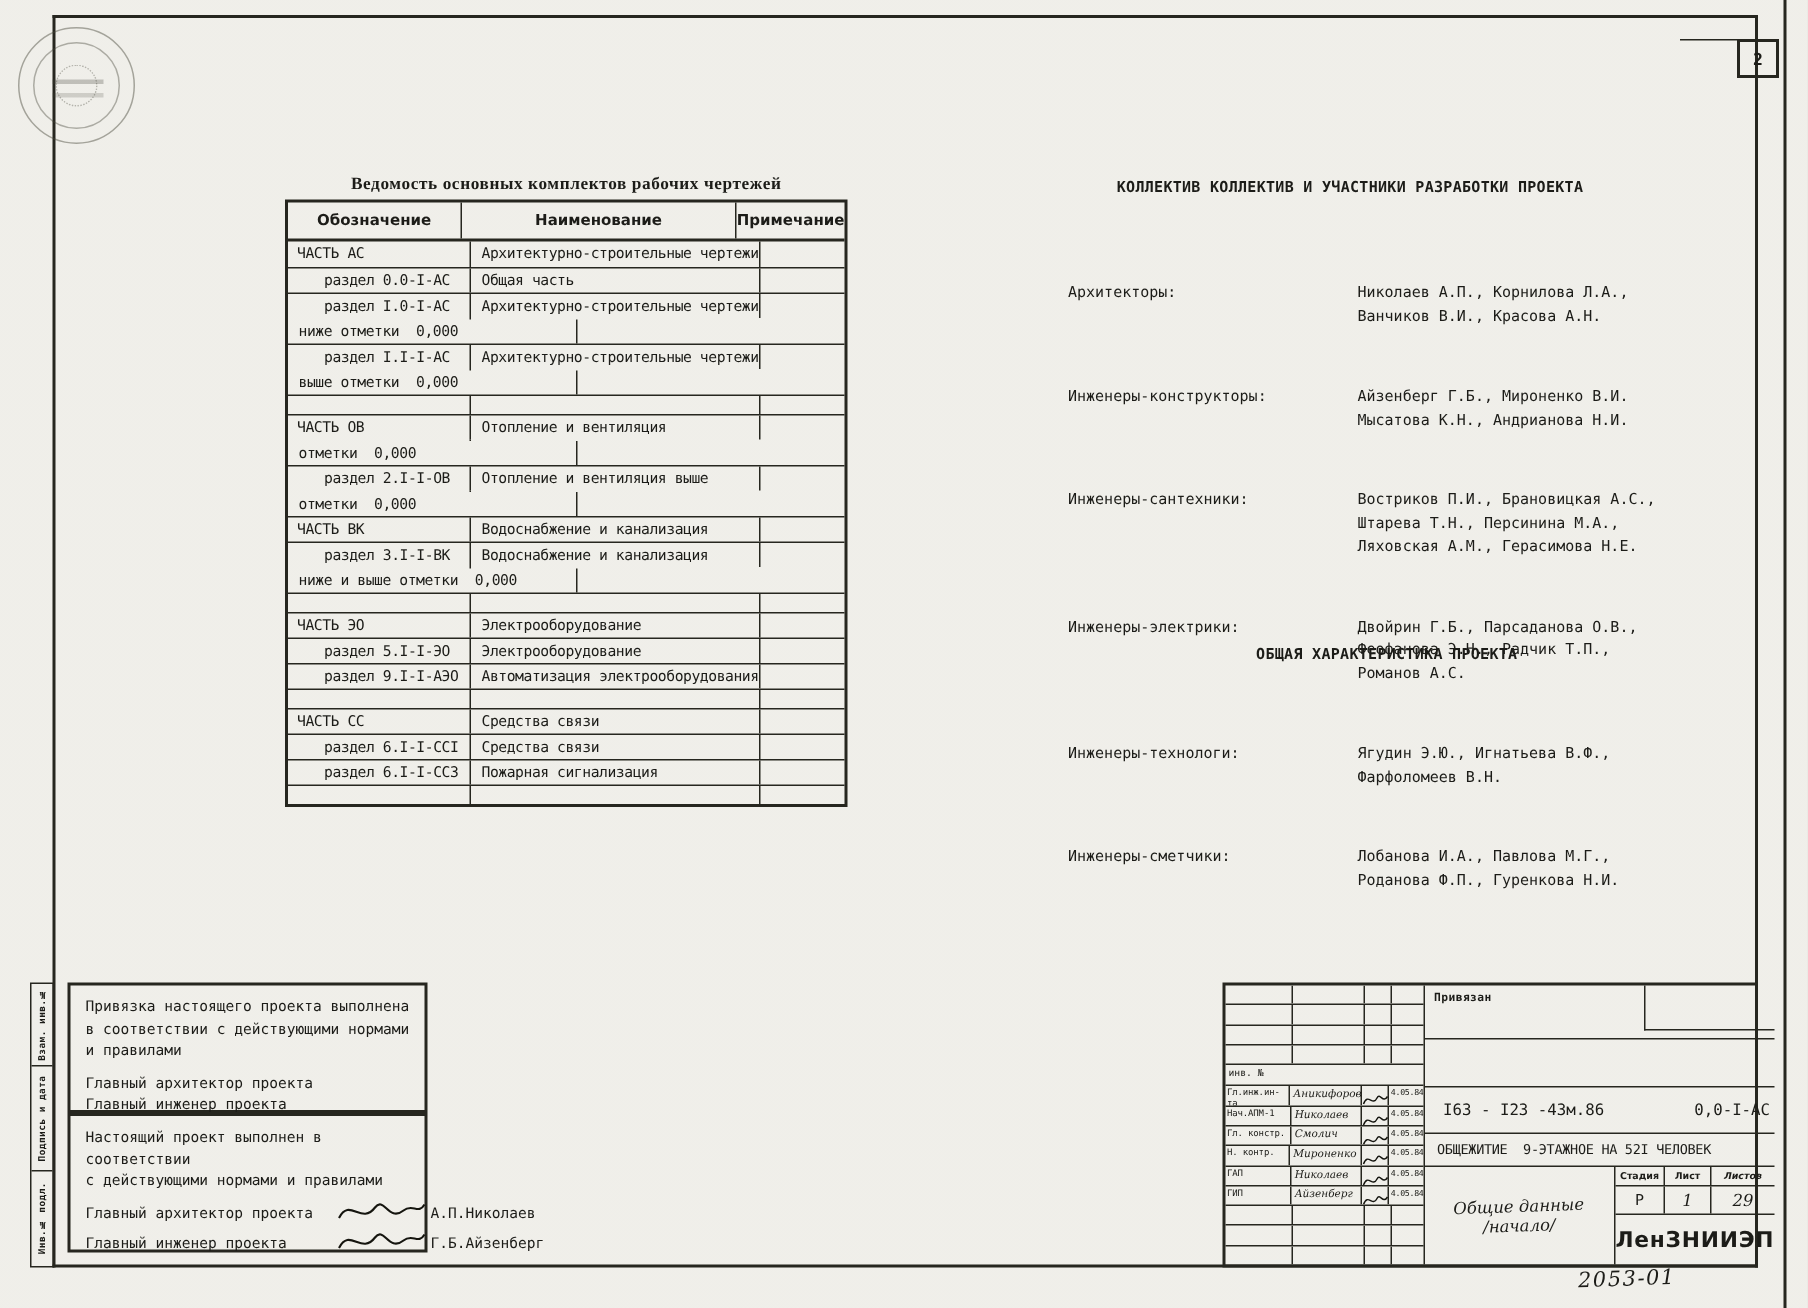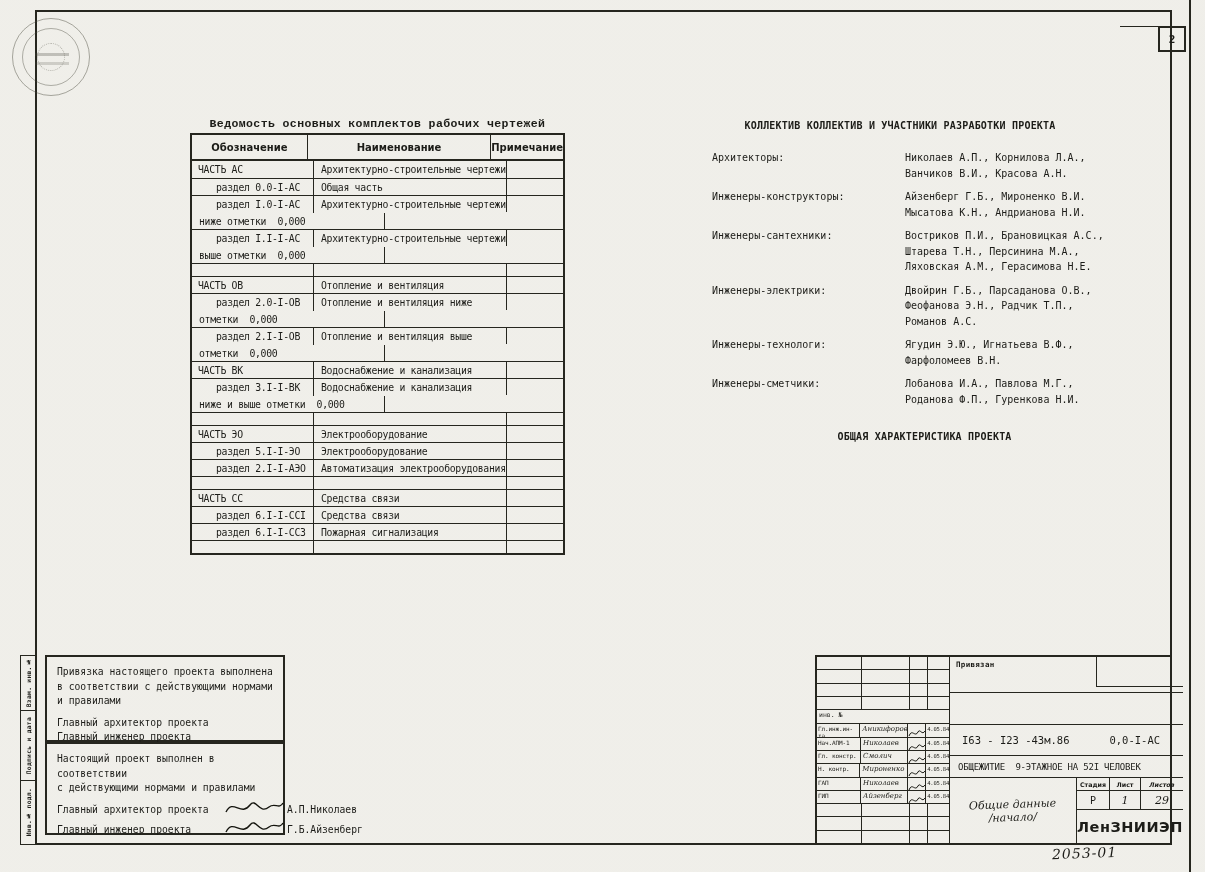--- a/index.html
+++ b/index.html
@@ -18,42 +18,42 @@
   .stamp::after  { content:""; position:absolute; inset:24px; border-radius:50%; border:1px dotted rgba(70,70,58,.35); }
   .stamp .smudge { position:absolute; left:22px; top:34px; width:34px; height:3px;
                    background:rgba(70,70,58,.28); box-shadow:0 9px 0 rgba(70,70,58,.2); }
 
   
   .sheetbox { position:absolute; left:1158px; top:26px; width:28px; height:26px; border:2px solid #26261f;
               display:flex; align-items:center; justify-content:center; font-size:11px; font-weight:bold; }
 
   
   .reg-title { position:absolute; left:190px; top:117px; width:375px; text-align:center;
-               font-family:Liberation Mono, monospace; font-size:11.5px; font-weight:bold; letter-spacing:.4px; }
+               font-family:Liberation Serif, serif; font-size:11.5px; font-weight:bold; letter-spacing:.4px; }
   .reg-table { position:absolute; left:190px; top:133px; width:375px; border:2px solid #26261f; }
   .c1 { width:122px; border-right:1px solid #26261f; height:100%; }
   .c2 { width:193px; border-right:1px solid #26261f; height:100%; white-space:pre; }
   .c3 { flex:1; height:100%; }
   .reg-head { display:flex; height:26px; border-bottom:2px solid #26261f;
               font-family:"DejaVu Sans", sans-serif; font-weight:bold; font-size:10px; }
   .reg-head > div { display:flex; align-items:center; justify-content:center; }
   .reg-row { display:flex; height:17px; font-size:9.8px; letter-spacing:-0.3px; line-height:15px; }
   .reg-row + .reg-row { border-top:1px solid #26261f; }
   .reg-row.cont { border-top:none;flex-direction:column; }
   .reg-row.blank { height:13px; }
   .reg-row .c1 { padding:1px 0 0 6px; }
   .reg-row.sub .c1 { padding-left:24px; }
   .reg-row .c2 { padding:1px 0 0 7px; }
 
   
   .authors { position:absolute; left:712px; top:120px; width:430px; }
   .authors-title { position:absolute; left:-52px; top:0; width:480px; text-align:center;
                    font-size:10px; font-weight:bold; letter-spacing:.2px; }
   .author-groups { position:absolute; left:0; top:30px; width:430px; }
-  .group { display:flex; margin-bottom:8px; font-size:10px; line-height:15.5px; }
+  .group { display:flex; margin-bottom:8px; font-size:10px; line-height:15.5px;margin-top:38px; }
   .group .role { width:193px; flex:none; }
   .group .names { white-space:pre-line; }
 
   
   .chars { position:absolute; left:712px; top:431px; width:425px; font-size:10px; }
   .chars-title { text-align:center; font-weight:bold; margin-bottom:7px; letter-spacing:.2px; }
   .char-line { white-space:pre-wrap; line-height:19px; }
   .char-line.indent { padding-left:40px; }
 
   
@@ -87,21 +87,21 @@
   .ts3 { width:18px; border-right:1px solid #26261f; }
   .ts3 svg { width:18px; height:12px; }
   .ts4 { flex:1; font-size:5.5px; letter-spacing:-.2px; padding:2px 0 0 1px; }
   .tb-row.inv { font-size:6.5px; padding:1px 0 0 2px; }
 
   .tb-main { flex:1; display:flex; flex-direction:column; }
   .tbm-a { height:35px; position:relative; font-size:7.5px; padding:3px 0 0 6px; font-weight:bold; letter-spacing:.3px; }
   .tbm-a .sub { position:absolute; right:0; top:0; width:87px; height:30px;
                 border-left:1px solid #26261f; border-bottom:1px solid #26261f; }
   .tbm-b { height:32px; border-top:1px solid #26261f; }
-  .tbm-c { height:31px; border-top:1px solid #26261f; display:flex; align-items:center; font-size:10.5px; }
+  .tbm-c { height:31px; border-top:1px solid #26261f; display:flex; align-items:center; font-size:10.5px;gap:20px; }
   .code-l { margin-left:12px; white-space:pre; }
   .code-r { margin-left:40px; white-space:pre; }
   .tbm-d { height:22px; border-top:1px solid #26261f; display:flex; align-items:center;
            font-size:9px; padding-left:8px; letter-spacing:-.2px; white-space:pre; }
   .tbm-e { flex:1; border-top:1px solid #26261f; display:flex; }
   .tbm-e .left { width:127px; border-right:1px solid #26261f; display:flex; align-items:center; justify-content:center; }
   .hand { font-family:"DejaVu Serif", serif; font-style:italic; }
   .sheet-title { font-size:11px; white-space:pre-line; text-align:center; transform:rotate(-2deg); line-height:13px; }
   .tbm-e .right { flex:1; display:flex; flex-direction:column; }
   .st-head { display:flex; height:13px; border-bottom:1px solid #26261f;
@@ -180,25 +180,20 @@
         <div class="reg-row blank">
         <div class="c1"></div>
         <div class="c2"></div>
         <div class="c3"></div>
       </div>
         <div class="reg-row section">
         <div class="c1">ЧАСТЬ ОВ</div>
         <div class="c2">Отопление и вентиляция</div>
         <div class="c3"></div>
       </div>
-        <div class="reg-row sub">
-        <div class="c1">раздел 2.0-I-ОВ</div>
-        <div class="c2">Отопление и вентиляция ниже</div>
-        <div class="c3"></div>
-      </div>
         <div class="reg-row cont">
         <div class="c1"></div>
         <div class="c2">отметки  0,000</div>
         <div class="c3"></div>
       </div>
         <div class="reg-row sub">
         <div class="c1">раздел 2.I-I-ОВ</div>
         <div class="c2">Отопление и вентиляция выше</div>
         <div class="c3"></div>
       </div>
@@ -231,21 +226,21 @@
         <div class="c1">ЧАСТЬ ЭО</div>
         <div class="c2">Электрооборудование</div>
         <div class="c3"></div>
       </div>
         <div class="reg-row sub">
         <div class="c1">раздел 5.I-I-ЭО</div>
         <div class="c2">Электрооборудование</div>
         <div class="c3"></div>
       </div>
         <div class="reg-row sub">
-        <div class="c1">раздел 2.I-I-АЭО</div>
+        <div class="c1">раздел 9.I-I-АЭО</div>
         <div class="c2">Автоматизация электрооборудования</div>
         <div class="c3"></div>
       </div>
         <div class="reg-row blank">
         <div class="c1"></div>
         <div class="c2"></div>
         <div class="c3"></div>
       </div>
         <div class="reg-row section">
         <div class="c1">ЧАСТЬ СС</div>

